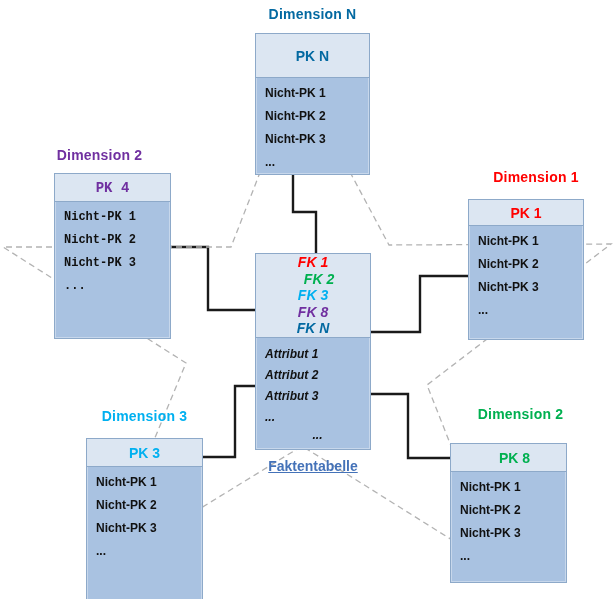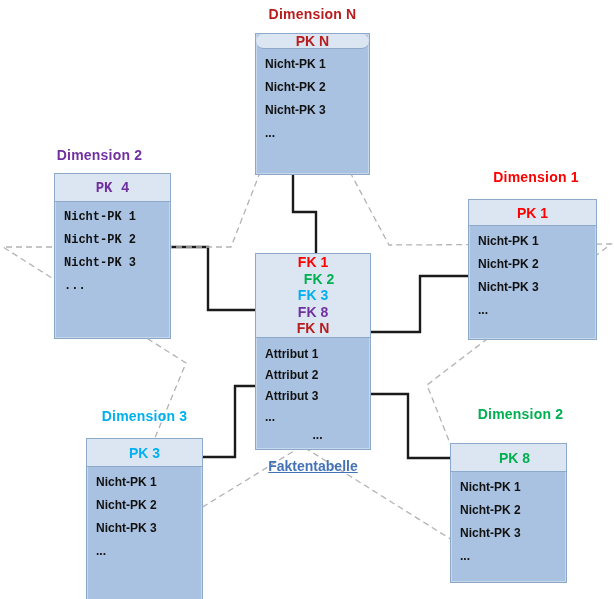--- a/index.html
+++ b/index.html
@@ -21,45 +21,45 @@
     box-sizing:border-box;background:#dce6f2;border-bottom:1.5px solid #8da9c9;
     display:flex;align-items:center;justify-content:center;
     font-size:14px;
   }
   .tbody{padding:4px 0 0 9px;font-size:12px;color:#111111;line-height:23px;}
   .tbody .row{white-space:nowrap;}
 
   
   #tbl-n {left:255px;top:33px; width:115px;height:142px;}
   #tbl-4 {left:54px; top:173px;width:117px;height:166px;font-family:Liberation Mono, monospace;}
-  #tbl-1 {left:468px;top:199px;width:129px;height:141px;}
+  #tbl-1 {left:468px;top:199px;width:116px;height:141px;}
   #tbl-3 {left:86px; top:438px;width:117px;height:180px;}
   #tbl-2 {left:450px;top:443px;width:117px;height:140px;}
-  #tbl-n .thead{height:15px;border-radius:8px;} #tbl-4 .thead{height:28px;}
+  #tbl-n .thead{height:44px;} #tbl-4 .thead{height:28px;}
   #tbl-1 .thead{height:26px;} #tbl-3 .thead{height:28px;} #tbl-2 .thead{height:28px;}
 
   #title-n{left:255px;top:6px;  width:115px;}
   #title-4{left:41px; top:147px;width:117px;}
   #title-1{left:474px;top:169px;width:124px;}
   #title-3{left:86px; top:408px;width:117px;}
   #title-2{left:450px;top:406px;width:117px;}
 
   
-  #tbl-fact{left:255px;top:253px;width:116px;height:197px;}
+  #tbl-fact{left:255px;top:253px;width:116px;height:197px;font-style:italic;}
   .fk-list{
     box-sizing:border-box;height:84px;background:#dce6f2;border-bottom:1.5px solid #8da9c9;
     display:flex;flex-direction:column;justify-content:center;
   }
   .fk-row{text-align:center;font-size:14px;line-height:16.4px;}
   .fact-body{padding:6px 0 0 9px;font-size:12px;color:#111111;line-height:21px;}
   .fact-more{text-align:center;padding-left:0;line-height:15px;}
   #fact-label{position:absolute;left:255px;top:458px;width:116px;text-align:center;font-size:14px;}
 
   
-  .c-gray  {color:#b91c1c;}
+  .c-gray  {color:#0369a1;}
   .c-red   {color:#ff0000;}
   .c-green {color:#00b050;padding-left:12px;}
   .c-cyan  {color:#00b0f0;}
   .c-purple{color:#7030a0;}
   .c-factblue{color:#4472b8;text-decoration:underline;}
 </style>
 </head>
 <body>
 
 <div id="stage">

